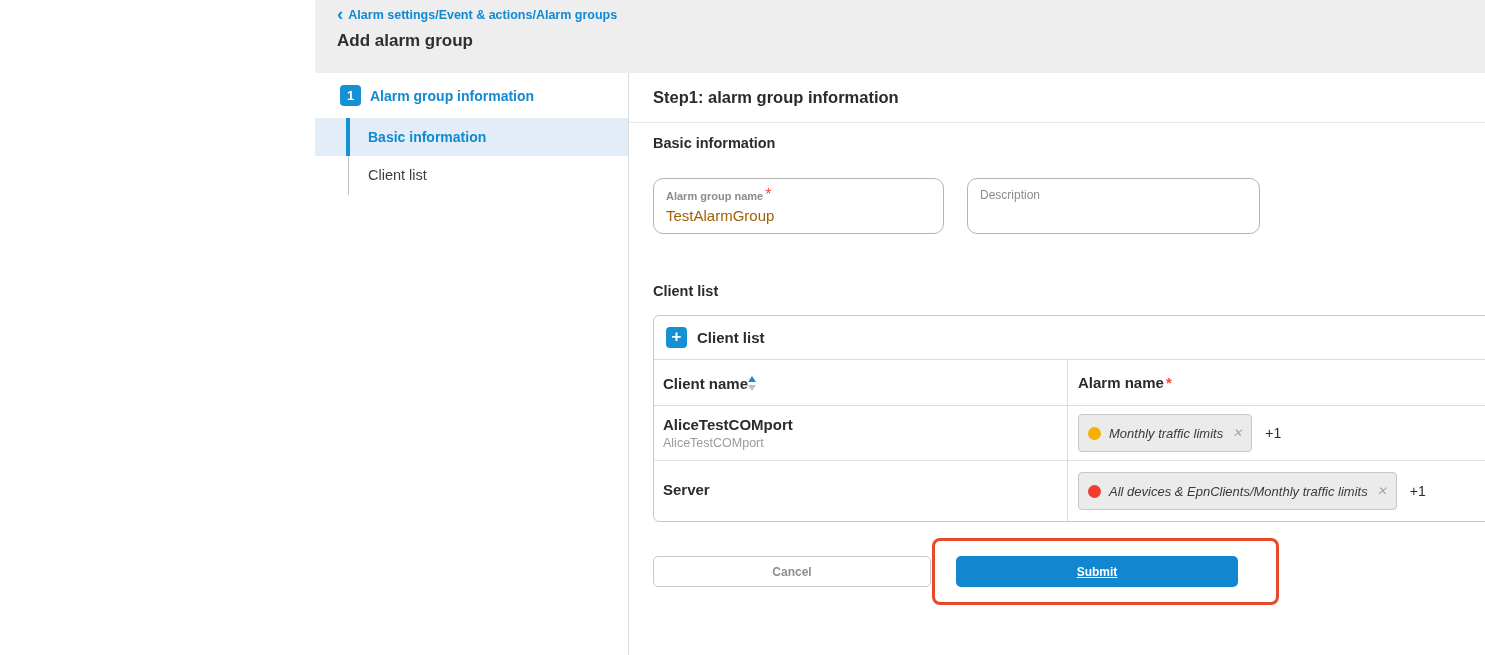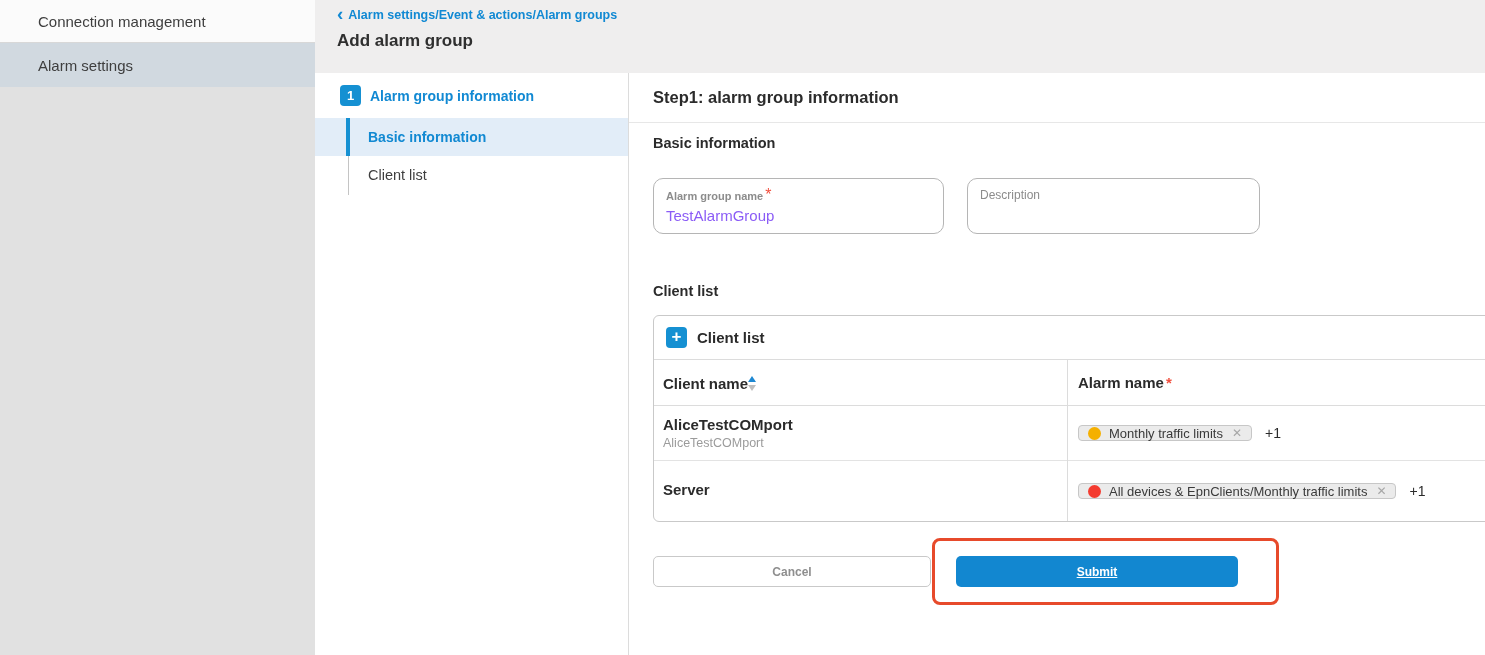--- a/index.html
+++ b/index.html
@@ -39,21 +39,21 @@
   .section-heading { position:absolute; left:24px; font-size:14.5px; font-weight:bold; color:#2b2b2b; }
   .h-basic { top:62px; }
   .h-client { top:210px; }
 
   
   .field { position:absolute; top:105px; height:56px; border:1px solid #b5b5b5; border-radius:10px; background:#fff; }
   .field-name { left:24px; width:291px; padding:7px 12px 0; }
   .field-desc { left:338px; width:293px; }
   .field-label { font-size:11px; color:#8c8c8c; font-weight:bold; }
   .req { color:#f14f3e; margin-left:2px; }
-  .field input { border:none; outline:none; background:transparent; font-family:"Liberation Sans", sans-serif; font-size:15px; color:#8b5cf6; width:100%; margin-top:3px; padding:0; }
+  .field input { border:none; outline:none; background:transparent; font-family:"Liberation Sans", sans-serif; font-size:15px; color:#a16207; width:100%; margin-top:3px; padding:0; }
   .field textarea { border:none; outline:none; resize:none; background:transparent; font-family:"Liberation Sans", sans-serif; font-size:13px; color:#333; width:100%; height:100%; padding:9px 12px; }
   .field textarea::placeholder { color:#8c8c8c; font-size:12px; }
 
   
   .card { position:absolute; left:24px; top:242px; width:860px; height:207px; border:1px solid #c9c9c9; border-radius:6px; background:#fff; }
   .card-header { position:relative; height:44px; border-bottom:1px solid #dcdcdc; }
   .plus-btn { position:absolute; left:12px; top:11px; width:21px; height:21px; border-radius:4px; background:#1590d2; color:#fff; font-size:17px; font-weight:bold; display:flex; align-items:center; justify-content:center; cursor:pointer; line-height:1; padding-bottom:2px; }
   .card-title { position:absolute; left:43px; top:0; line-height:44px; font-size:15px; font-weight:bold; color:#2b2b2b; }
   .thead { position:relative; height:46px; border-bottom:1px solid #dcdcdc; }
   .th-client { position:absolute; left:9px; top:0; height:46px; display:flex; align-items:center; gap:0; font-size:15px; font-weight:bold; color:#2b2b2b; cursor:pointer; }
@@ -62,45 +62,37 @@
   .tri-down { width:0; height:0; border-left:4.5px solid transparent; border-right:4.5px solid transparent; border-top:6px solid #bfbfbf; }
   .th-rule { position:absolute; left:424px; top:0; line-height:46px; font-size:15px; font-weight:bold; color:#2b2b2b; }
   .col-divider { position:absolute; left:413px; top:44px; bottom:0; width:1px; background:#dcdcdc; }
   .trow { position:relative; }
   .trow.r1 { height:55px; border-bottom:1px solid #e3e3e3; }
   .trow.r2 { height:60px; }
   .cell-name { position:absolute; left:9px; top:0; height:100%; display:flex; flex-direction:column; justify-content:center; }
   .client-name { font-size:15px; font-weight:bold; color:#2b2b2b; }
   .client-sub { font-size:12.5px; color:#9b9b9b; margin-top:3px; }
   .cell-rule { position:absolute; left:424px; top:0; height:100%; display:flex; align-items:center; gap:13px; }
-  .tag { display:inline-flex; align-items:center; height:16px; padding:4px 9px; background:#ebebeb; border:1px solid #c7c7c7; border-radius:4px; }
+  .tag { display:inline-flex; align-items:center; height:24px; padding:18px 9px; background:#ebebeb; border:1px solid #c7c7c7; border-radius:4px;font-style:italic; }
   .tag-dot { width:13px; height:13px; border-radius:50%; margin-right:8px; }
   .tag-label { font-size:13px; color:#3a3a3a; white-space:nowrap; }
   .tag-close { font-size:12px; color:#a6a6a6; margin-left:9px; cursor:pointer; }
   .extra-count { font-size:14px; color:#2b2b2b; cursor:pointer; }
 
   
   .btn { position:absolute; top:483px; height:31px; border-radius:5px; font-size:12px; font-weight:bold; display:flex; align-items:center; justify-content:center; cursor:pointer; font-family:"Liberation Sans", sans-serif; }
   .btn-cancel { left:24px; width:278px; background:#fff; border:1px solid #c9c9c9; color:#8f8f8f; }
   .btn-submit { left:327px; width:282px; background:#1287d0; border:none; color:#fff;text-decoration:underline; }
   .annotation-box { position:absolute; left:303px; top:465px; width:347px; height:67px; border:3px solid #e74a2b; border-radius:8px; pointer-events:none; }
 </style>
 </head>
 <body>
 
 <div id="app">
 
-  <div class="sidebar">
-    <div class="side-item first">
-      <span>Connection management</span>
-    </div>
-    <div class="side-item selected">
-      <span>Alarm settings</span>
-    </div>
-  </div>
 
   <div class="topstrip">
     <div class="breadcrumb">
       <span class="chev">‹</span>
       <span class="crumb-text">Alarm settings/Event &amp; actions/Alarm groups</span>
     </div>
     <div class="page-title">Add alarm group</div>
   </div>
 
   <div class="stepnav">

